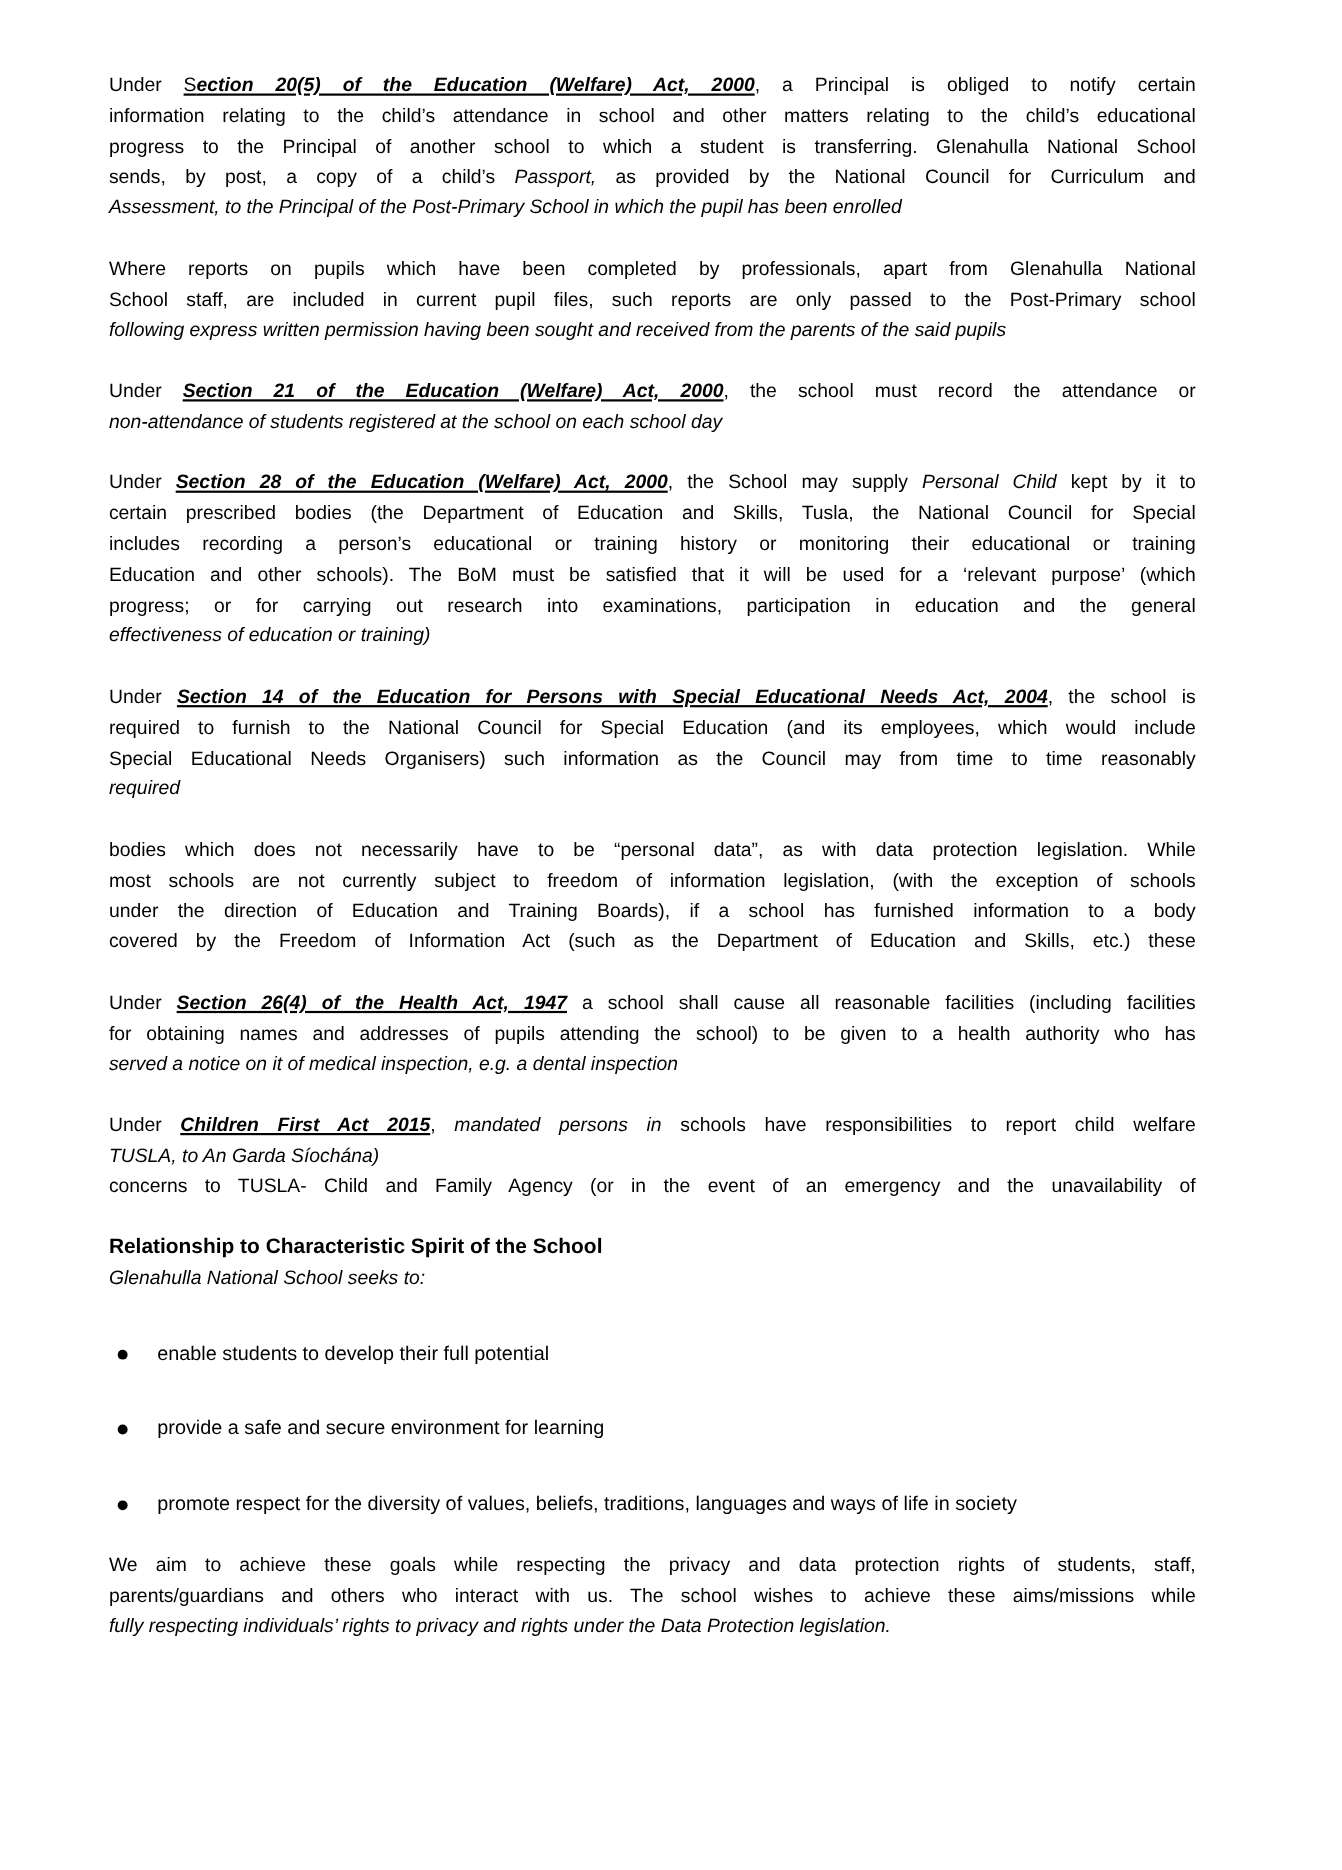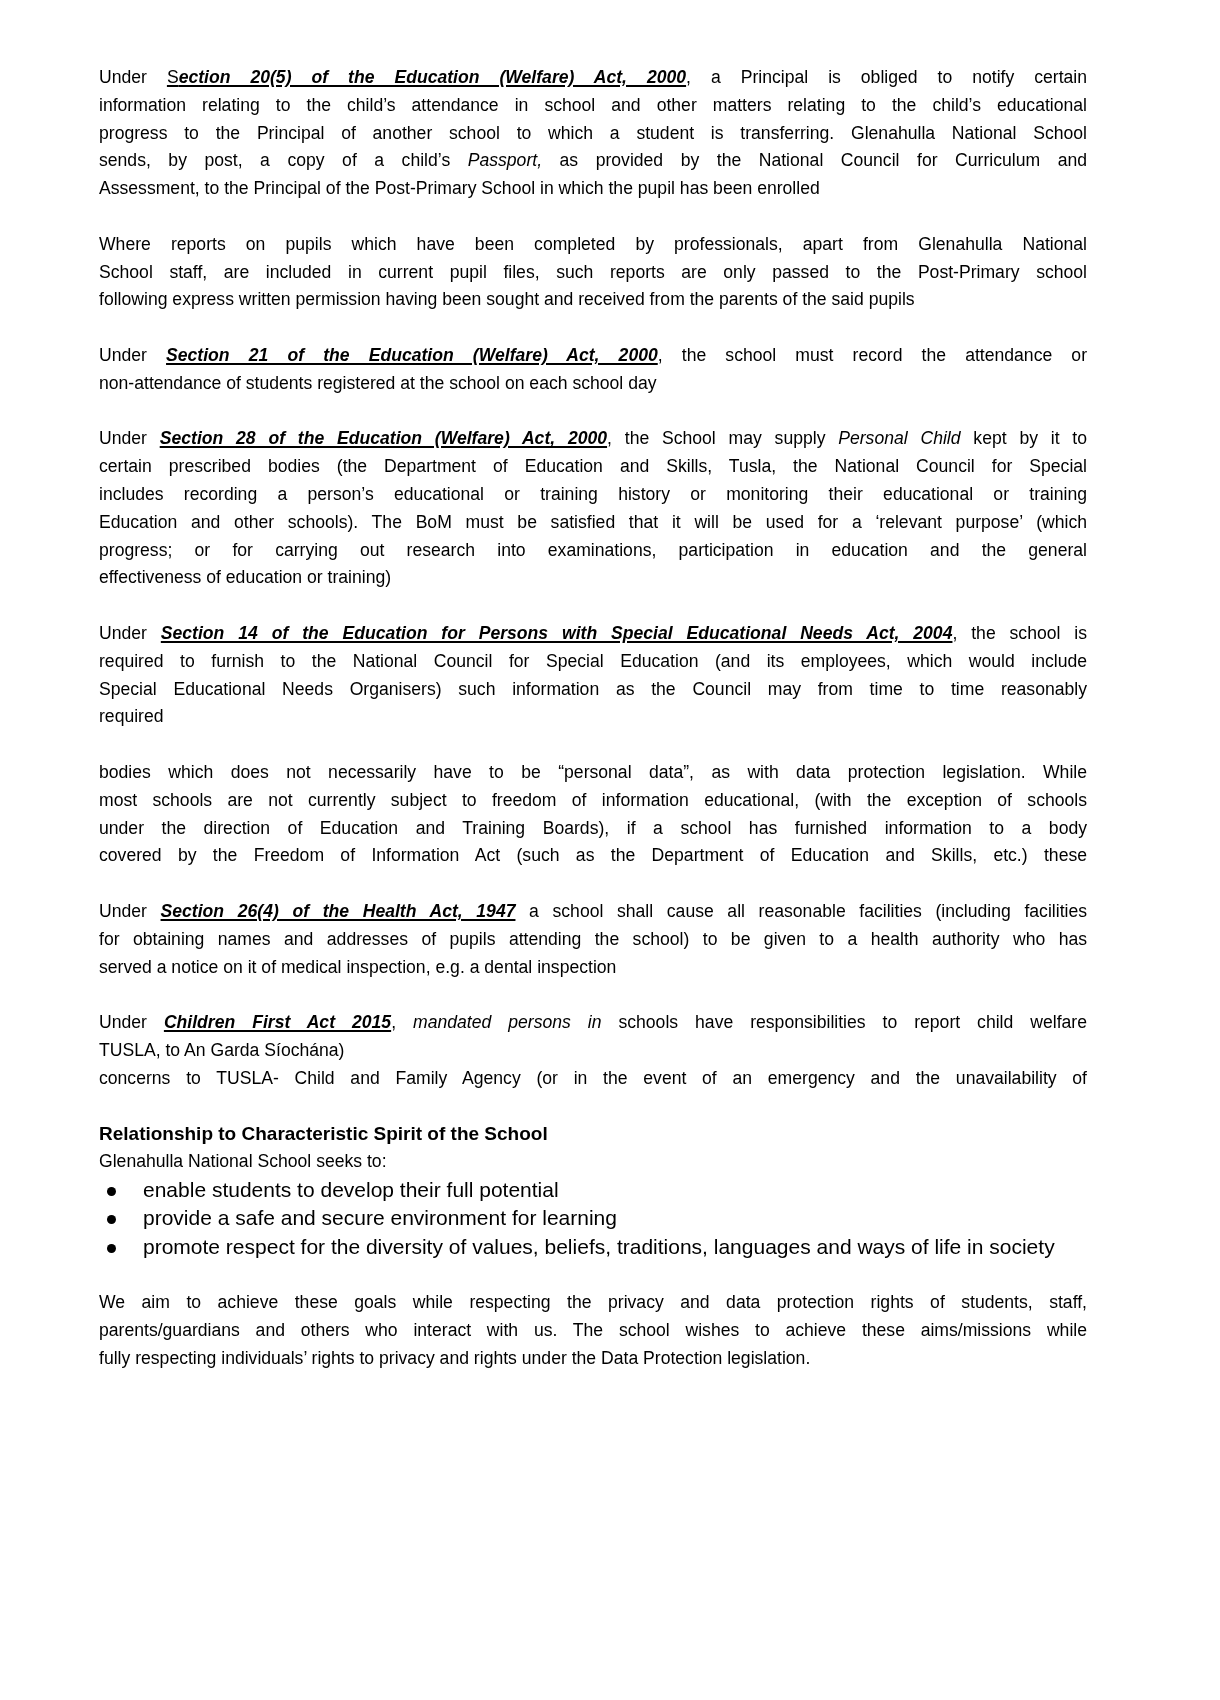--- a/index.html
+++ b/index.html
@@ -1,27 +1,27 @@
 <!DOCTYPE html>
 <html><head>
 <meta charset="utf-8">
 <style>
   html, body { margin: 0; padding: 0; background: #ffffff; }
   body { width: 1220px; height: 1700px; position: relative; overflow: hidden;
          font-family: "Liberation Sans", sans-serif; color: #000; }
   .page { position: absolute; left: 99px; top: 64px; width: 988px; }
   .line { display: block; height: 27.8px; line-height: 27.8px; font-size: 17.6px;
           white-space: nowrap; text-align: justify; text-align-last: justify; }
-  .line.last { text-align-last: left; }
+  .line.last { text-align-last: left; font-style: italic; }
   .blank { height: 27.8px; }
   .b { font-weight: bold; }
   .i { font-style: italic; }
   .u { text-decoration: underline; text-decoration-thickness: 1.5px; text-underline-offset: 2px; }
   .heading { font-size: 19px; font-weight: bold; height: 27.8px; line-height: 27.8px; white-space: nowrap; }
-  .bullet-row { position: relative; height: 28.5px; line-height: 28.5px; font-size: 21px; white-space: nowrap; }
+  .bullet-row { position: relative; height: 28.5px; line-height: 28.5px; font-size: 18px; white-space: nowrap; margin-top: 40px; }
   .bullet-dot { position: absolute; left: 8px; top: 11px; width: 9px; height: 9px; border-radius: 50%; background: #000; }
   .bullet-text { position: absolute; left: 44px; top: 0; }
 </style>
 </head>
 <body>
 
 <div class="page">
   <div id="body-paragraphs">
       <div>
         <div class="line"><span>Under </span><span class="u">S</span><span class="b i u">ection 20(5) of the Education (Welfare) Act, 2000</span><span>, a Principal is obliged to notify certain</span></div>
@@ -53,21 +53,21 @@
       <div class="blank"></div>
       <div>
         <div class="line"><span>Under </span><span class="b i u">Section 14 of the Education for Persons with Special Educational Needs Act, 2004</span><span>, the school is</span></div>
         <div class="line"><span>required to furnish to the National Council for Special Education (and its employees, which would include</span></div>
         <div class="line"><span>Special Educational Needs Organisers) such information as the Council may from time to time reasonably</span></div>
         <div class="line last"><span>required</span></div>
       </div>
       <div class="blank"></div>
       <div>
         <div class="line"><span>bodies which does not necessarily have to be “personal data”, as with data protection legislation. While</span></div>
-        <div class="line"><span>most schools are not currently subject to freedom of information educational, (with the exception of schools</span></div>
+        <div class="line"><span>most schools are not currently subject to freedom of information legislation, (with the exception of schools</span></div>
         <div class="line"><span>under the direction of Education and Training Boards), if a school has furnished information to a body</span></div>
         <div class="line"><span>covered by the Freedom of Information Act (such as the Department of Education and Skills, etc.) these</span></div>
       </div>
       <div class="blank"></div>
       <div>
         <div class="line"><span>Under </span><span class="b i u">Section 26(4) of the Health Act, 1947</span><span> a school shall cause all reasonable facilities (including facilities</span></div>
         <div class="line"><span>for obtaining names and addresses of pupils attending the school) to be given to a health authority who has</span></div>
         <div class="line last"><span>served a notice on it of medical inspection, e.g. a dental inspection</span></div>
       </div>
       <div class="blank"></div>

